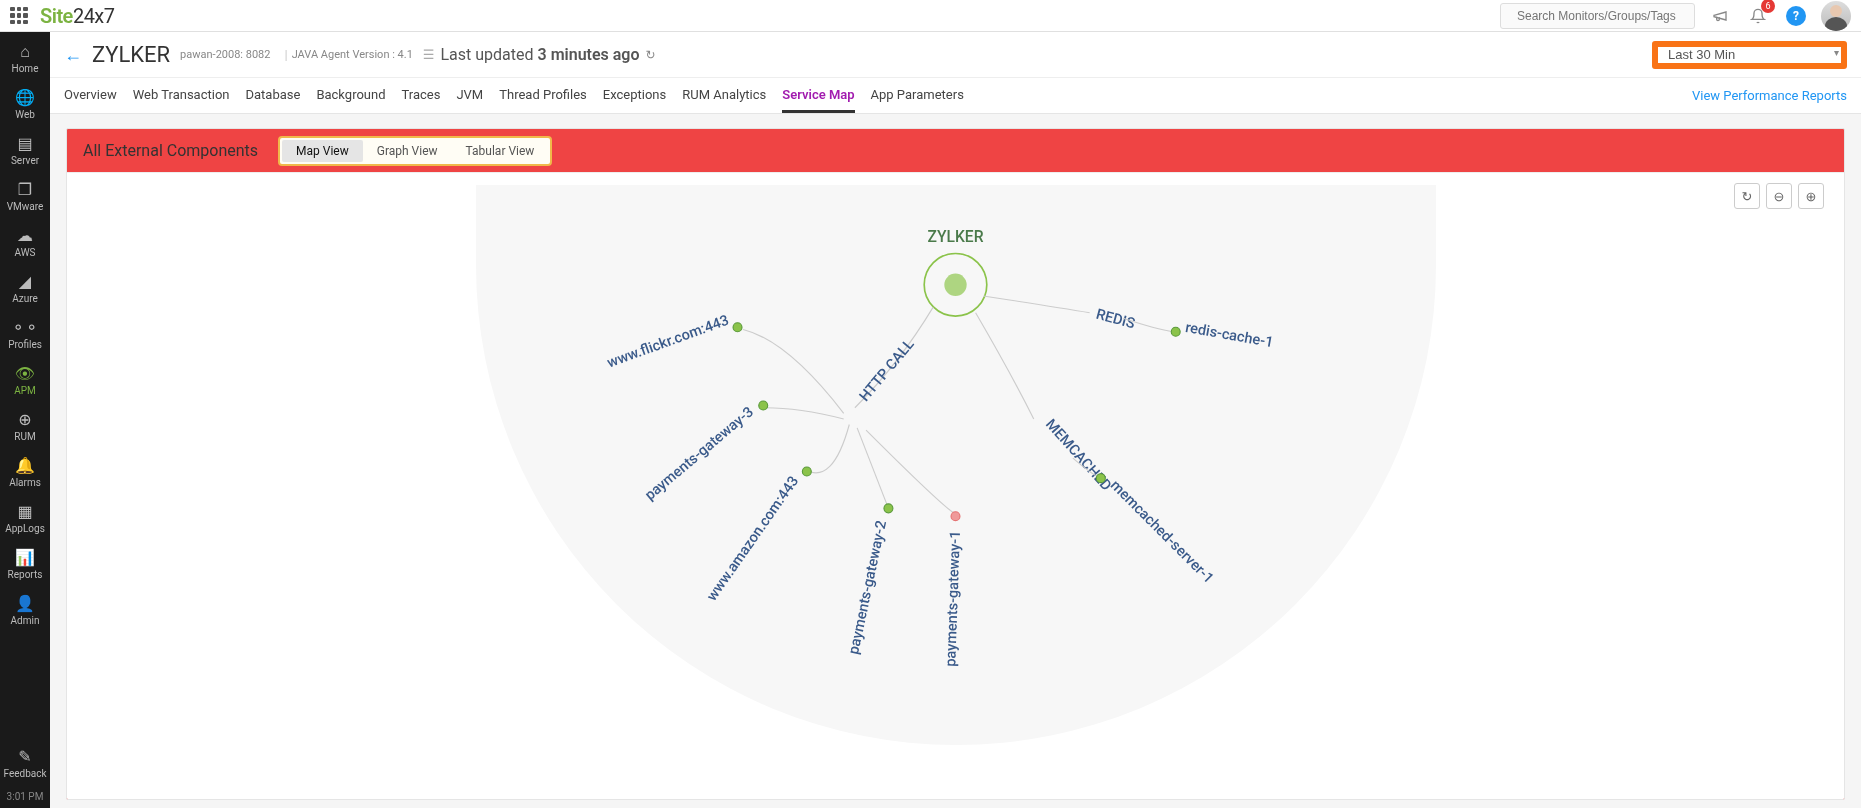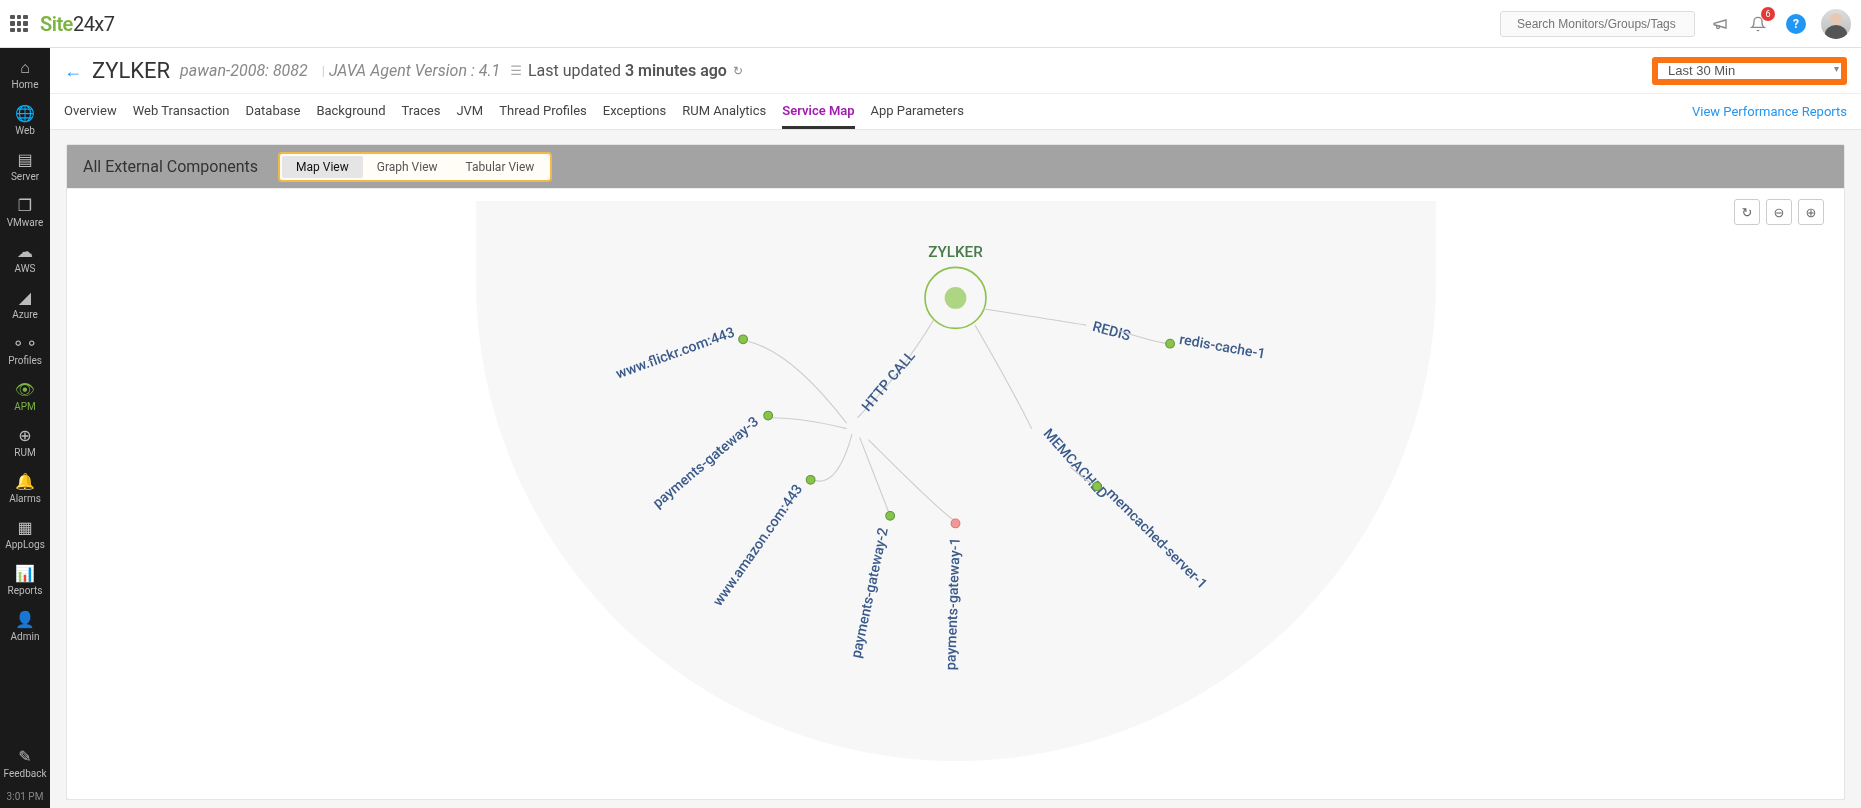--- a/index.html
+++ b/index.html
@@ -1,20 +1,20 @@
 <!DOCTYPE html>
 <html><head>
 <meta charset="utf-8">
 <style>
 * { box-sizing: border-box; margin: 0; padding: 0; }
 html, body { height: 100%; font-family: -apple-system, BlinkMacSystemFont, "Segoe UI", Roboto, Arial, sans-serif; font-size: 13px; color: #333; background: #f5f5f5; overflow: hidden; }
 .app { display: flex; flex-direction: column; height: 100vh; width: 100vw; }
 
 
-.topbar { height: 48px; background: #fff; border-bottom: 1px solid #e0e0e0; display: flex; align-items: center; padding: 0 10px; }
+.topbar { height: 32px; background: #fff; border-bottom: 1px solid #e0e0e0; display: flex; align-items: center; padding: 0 10px; }
 .apps-icon { width: 18px; height: 18px; display: grid; grid-template-columns: repeat(3,1fr); grid-template-rows: repeat(3,1fr); gap: 2px; margin-right: 12px; cursor: pointer; }
 .apps-icon span { background: #555; border-radius: 1px; }
 .logo { font-weight: 600; font-size: 20px; letter-spacing: -0.5px; }
 .logo .g { color: #7cb342; }
 .logo .b { color: #333; font-weight: 400; }
 .topbar-spacer { flex: 1; }
 .search { width: 195px; height: 26px; border: 1px solid #ddd; border-radius: 3px; padding: 0 16px; font-size: 12px; color: #888; background: #fafafa; }
 .top-icon { width: 26px; height: 26px; margin-left: 12px; display: flex; align-items: center; justify-content: center; color: #888; cursor: pointer; position: relative; }
 .badge { position: absolute; top: -4px; right: -4px; background: #e53935; color: #fff; font-size: 9px; width: 14px; height: 14px; border-radius: 50%; display: flex; align-items: center; justify-content: center; }
 .help-circle { width: 20px; height: 20px; border-radius: 50%; background: #2196f3; color: #fff; display: flex; align-items: center; justify-content: center; font-size: 12px; font-weight: bold; }
@@ -33,41 +33,41 @@
 .side-item.feedback { margin-top: auto; }
 .side-time { font-size: 10px; color: #888; padding: 4px 0 6px; }
 
 
 .main { flex: 1; display: flex; flex-direction: column; background: #f5f5f5; min-width: 0; }
 
 
 .hdr { height: 46px; background: #fff; border-bottom: 1px solid #eee; display: flex; align-items: center; padding: 0 14px; }
 .back-icon { color: #2196f3; font-size: 18px; margin-right: 10px; cursor: pointer; }
 .hdr-title { font-size: 22px; font-weight: 400; color: #333; margin-right: 10px; }
-.hdr-sub { font-size: 16px; color: #888; margin-right: 10px; font-style: italic; }
+.hdr-sub { font-size: 11px; color: #888; margin-right: 10px; }
 .hdr-sep { color: #ccc; margin: 0 4px; }
 .menu-icon { color: #aaa; margin-right: 6px; cursor: pointer; }
 .updated { font-size: 16px; color: #555; }
 .updated b { font-weight: 600; }
 .refresh-small { margin-left: 6px; color: #888; cursor: pointer; font-size: 12px; }
 .hdr-spacer { flex: 1; }
 .time-select { height: 28px; border: 6px solid #f97316; border-radius: 3px; background: #fff; padding: 0 28px 0 10px; font-size: 13px; color: #555; appearance: none; position: relative; min-width: 195px; }
 .time-select-wrap { position: relative; }
 .time-select-wrap::after { content: "▾"; position: absolute; right: 8px; top: 6px; color: #888; font-size: 10px; pointer-events: none; }
 
 
 .tabs { height: 36px; background: #fff; border-bottom: 1px solid #e5e5e5; display: flex; align-items: center; padding: 0 14px; gap: 16px; font-size: 13px; }
 .tab { color: #444; padding: 8px 0; cursor: pointer; border-bottom: 3px solid transparent; }
 .tab.active { border-bottom-color: #333; font-weight: 600; color: #a21caf; }
 .tabs-spacer { flex: 1; }
 .report-link { color: #2196f3; font-size: 13px; cursor: pointer; }
 
 
 .content { flex: 1; padding: 14px 16px 8px; overflow: hidden; display: flex; flex-direction: column; }
-.card { background: #a3a3a3; border: 1px solid #e5e5e5; border-radius: 2px; flex: 1; display: flex; flex-direction: column; overflow: hidden; }
+.card { background: #ef4444; border: 1px solid #e5e5e5; border-radius: 2px; flex: 1; display: flex; flex-direction: column; overflow: hidden; }
 .card-hdr { height: 44px; display: flex; align-items: center; padding: 0 16px; border-bottom: 1px solid #eee; gap: 20px; }
 .card-title { font-size: 16px; color: #333; }
 .view-toggle { display: flex; border: 2px solid #f0b94a; border-radius: 4px; overflow: hidden; background: #fffdf5; padding: 2px; }
 .vbtn { padding: 4px 14px; font-size: 12px; color: #555; cursor: pointer; border-radius: 2px; }
 .vbtn.active { background: #e5e5e5; color: #111; }
 
 .map-area { flex: 1; position: relative; background: #fff; }
 .map-bg { position: absolute; left: 50%; top: 12px; transform: translateX(-50%); width: 960px; height: 560px; border-radius: 0 0 480px 480px; background: #f7f7f7; }
 .map-controls { position: absolute; top: 10px; right: 20px; display: flex; gap: 6px; }
 .map-btn { width: 26px; height: 26px; border: 1px solid #ccc; border-radius: 3px; background: #fff; display: flex; align-items: center; justify-content: center; color: #666; cursor: pointer; font-size: 13px; }

